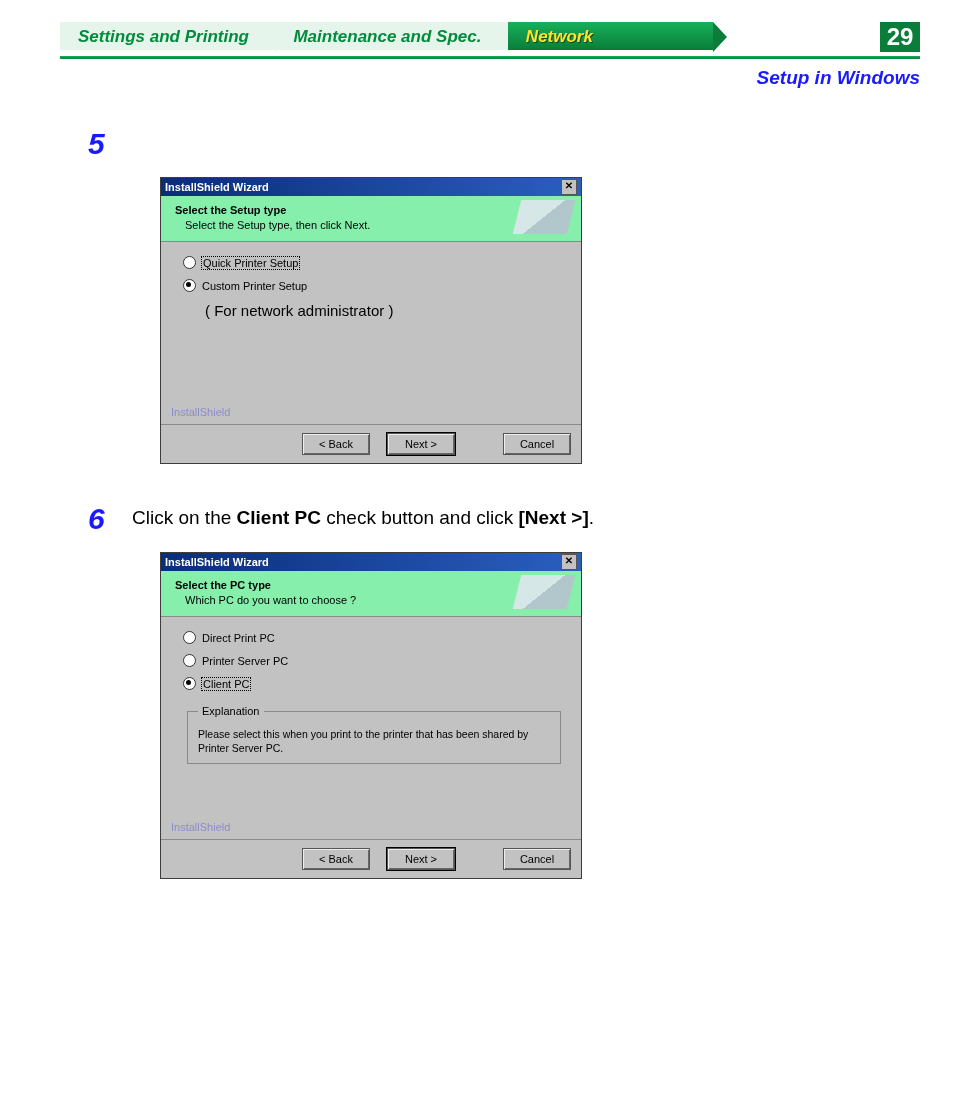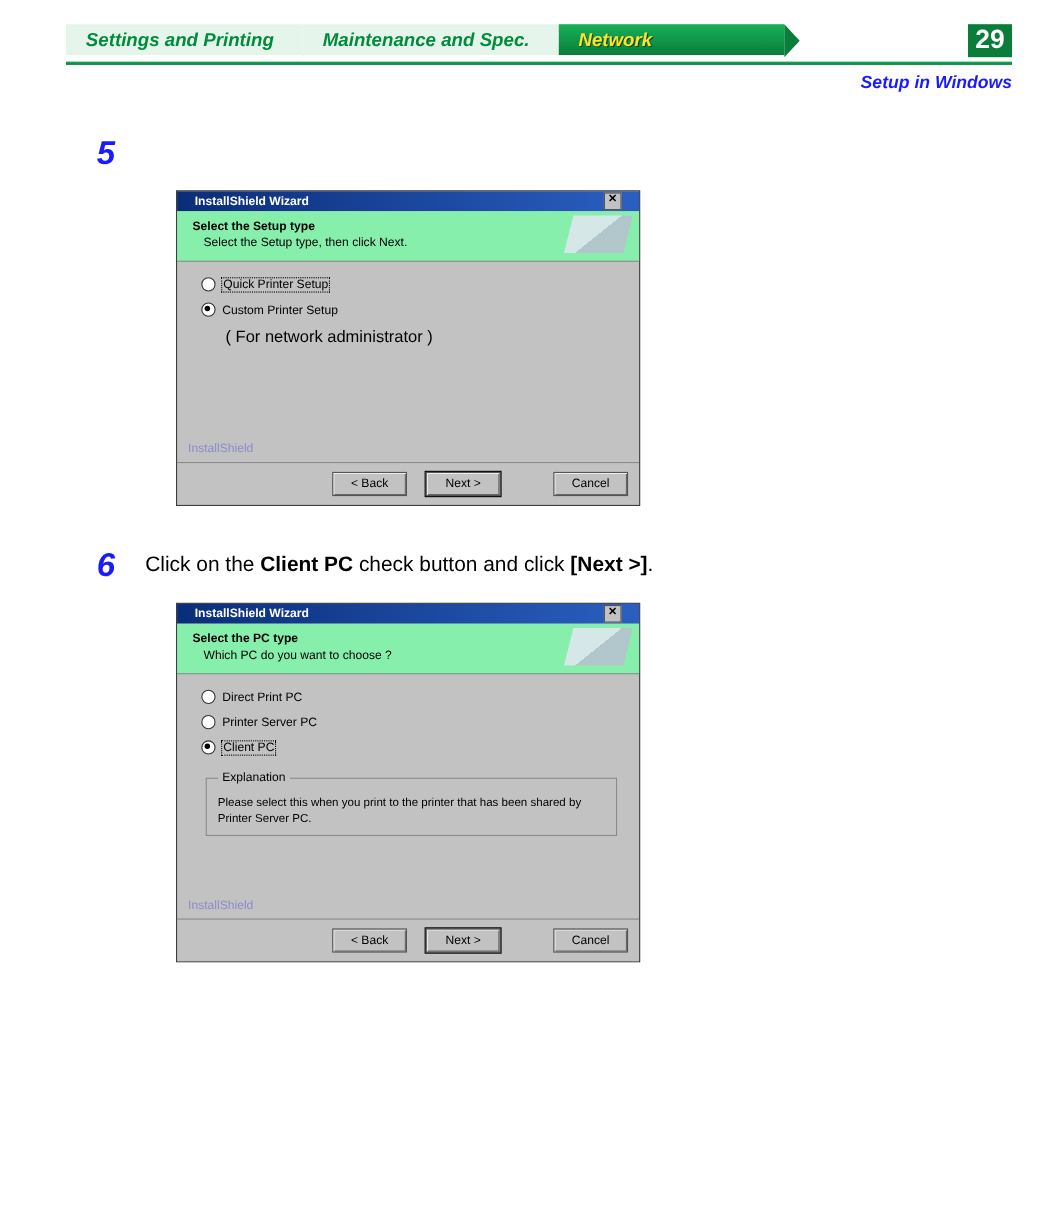--- a/index.html
+++ b/index.html
@@ -61,21 +61,21 @@
     margin-left: 60px;
     margin-right: 34px;
     background: linear-gradient(#17b05a,#0a7d3a);
   }
   .subhead {
     text-align: right;
     margin: 8px 34px 0 0;
     color: #1a1aff;
     font-weight: bold;
     font-style: italic;
-    font-size: 16px;
+    font-size: 19px;
     padding-left: 20px;
   }
   
   .step {
     margin: 40px 0 0 88px;
     display: flex;
     align-items: flex-start;
   }
   .step .num {
     color: #1a1aff;
@@ -104,21 +104,21 @@
     font-family: "MS Sans Serif","Tahoma",Arial,sans-serif;
     font-size: 11px;
     color: #000;
     background: #c2c2c2;
   }
   .wizard .titlebar {
     height: 18px;
     background: linear-gradient(to right,#0a2d78,#2a5fc0);
     color: #fff;
     font-weight: bold;
-    padding: 0 16px;
+    padding: 0 4px;
     display: flex;
     align-items: center;
   }
   .wizard .titlebar .close {
     margin-left: auto;
     width: 14px; height: 14px;
     background: #c2c2c2;
     border: 1px solid #555;
     color: #000;
     font-size: 10px;

